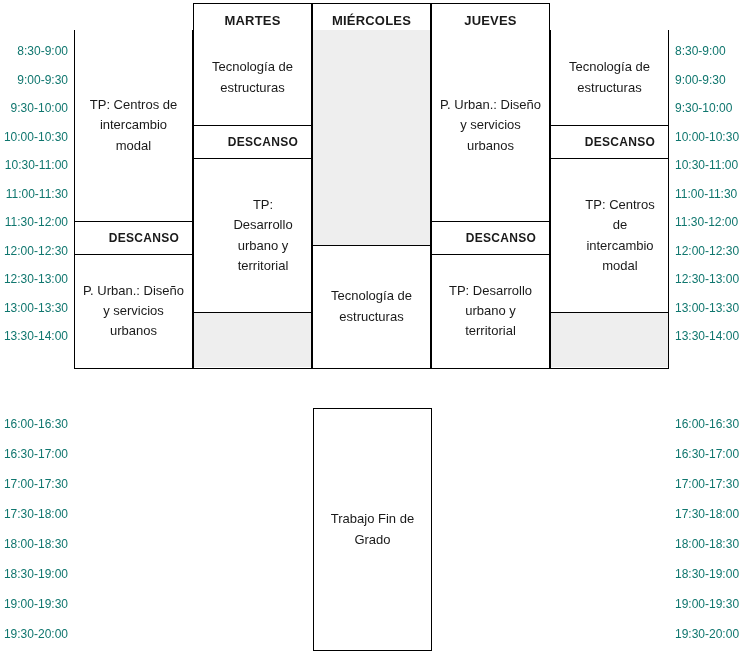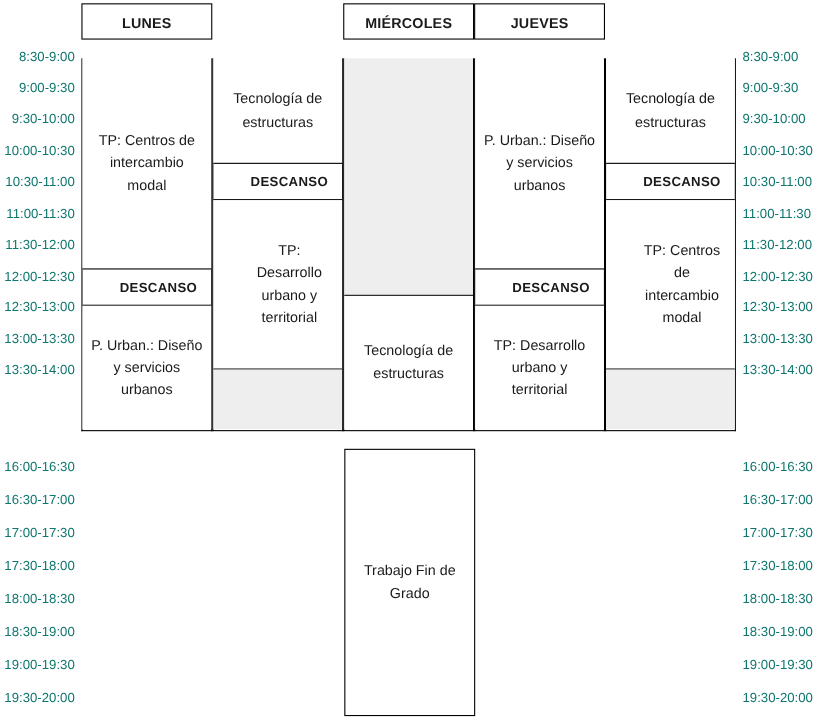--- a/index.html
+++ b/index.html
@@ -65,21 +65,21 @@
     text-align: center;
     font-weight: bold;
     font-size: 13px;
     border: 1px solid #000;
     box-sizing: border-box;
     background: #ffffff;
     letter-spacing: 0.2px;
   }
   .col-body {
     position: absolute;
-    top: 50px;
+    top: 27px;
     height: 339px;
     border-left: 1px solid #000;
     border-right: 1px solid #000;
     border-bottom: 1px solid #000;
     box-sizing: border-box;
   }
   .block {
     position: absolute;
     left: 0;
     right: 0;
@@ -143,21 +143,21 @@
     <div class="time-slot">11:00-11:30</div>
     <div class="time-slot">11:30-12:00</div>
     <div class="time-slot">12:00-12:30</div>
     <div class="time-slot">12:30-13:00</div>
     <div class="time-slot">13:00-13:30</div>
     <div class="time-slot">13:30-14:00</div>
   </div>
 
   <div class="grid-morning">
 
-    <div class="day-header" style="left:0px;   width:119px;">LUNES</div>
+    <div class="day-header" style="left:119px; width:119px;">MARTES</div>
     <div class="day-header" style="left:238px; width:119px;">MIÉRCOLES</div>
     <div class="day-header" style="left:357px; width:119px;">JUEVES</div>
 
     <div class="col-body" style="left:0px; width:119px;">
       <div class="block plain" style="top:0px; height:191px;">
         <span class="cell-text">TP: Centros de intercambio modal</span>
       </div>
       <div class="block break bordered-top bordered-bottom" style="top:191px; height:34px;">
         <span class="cell-text">DESCANSO</span>
       </div>

